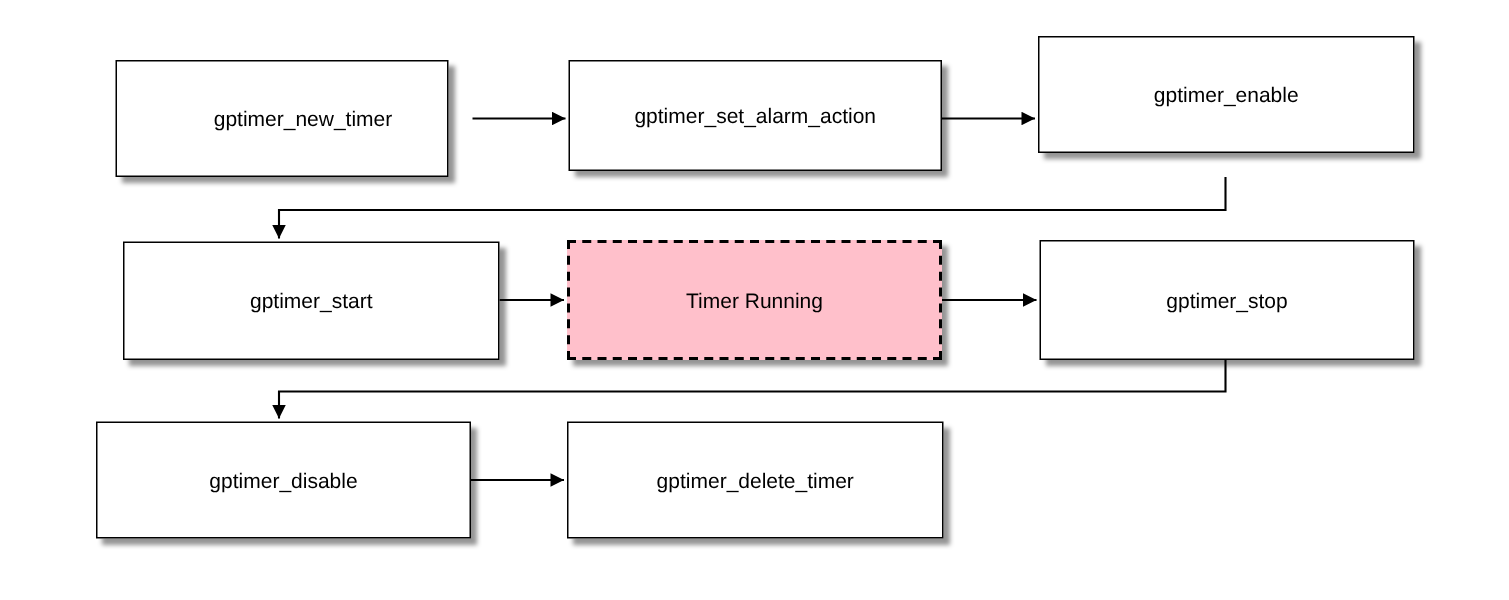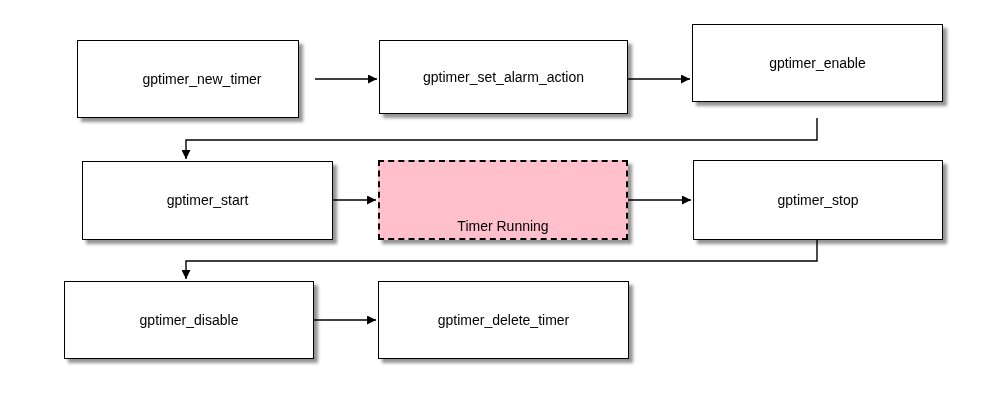--- a/index.html
+++ b/index.html
@@ -33,21 +33,20 @@
     align-items: center;
     justify-content: center;
     font-size: 14px;
     line-height: 23px;
     color: #000000;
     text-align: center;
   }
   .node.highlight {
     border-style: dashed;
     border-width: 2px;
-    justify-content: flex-end;
   }
   .n1 { left: 77px;  top: 40px;  width: 222px; height: 78px; padding-left: 28px; }
   .n2 { left: 379px; top: 40px;  width: 249px; height: 74px; }
   .n3 { left: 692px; top: 24px;  width: 251px; height: 78px; }
   .n4 { left: 64px;  top: 161px; width: 251px; height: 79px; margin-left: 18px; }
   .n5 { left: 378px; top: 160px; width: 250px; height: 80px; }
   .n6 { left: 693px; top: 160px; width: 250px; height: 80px; }
   .n7 { left: 64px;  top: 281px; width: 250px; height: 78px; }
   .n8 { left: 378px; top: 281px; width: 251px; height: 78px; }
 </style>

